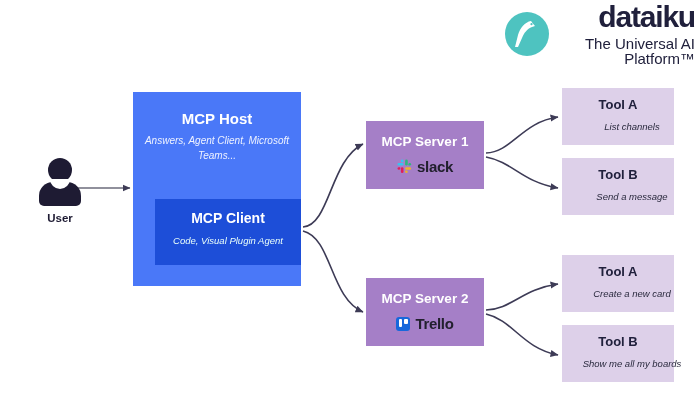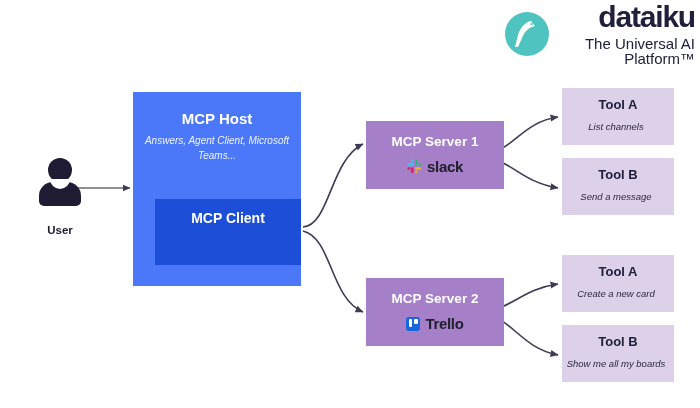--- a/index.html
+++ b/index.html
@@ -116,21 +116,21 @@
     top: -3px;
     width: 20px;
     height: 10px;
     background: #ffffff;
     border-radius: 0 0 12px 12px;
   }
   .user-label {
     font-size: 11.5px;
     font-weight: bold;
     color: #1e1b33;
-    margin-top: 18px;
+    margin-top: 6px;
   }
 
   
   .host-box {
     position: absolute;
     left: 133px;
     top: 92px;
     width: 168px;
     height: 194px;
     background: #4a78f8;
@@ -183,21 +183,21 @@
     width: 138px;
     text-align: center;
     color: #eafff9;
     font-size: 9.5px;
     font-style: italic;
   }
 
   
   .server-box {
     position: absolute;
-    width: 138px;
+    width: 118px;
     height: 68px;
     background: #a57fc7;
     text-decoration: underline;
   }
   .server-1 { left: 366px; top: 121px; }
   .server-2 { left: 366px; top: 278px; }
   .server-title {
     position: absolute;
     left: 0;
     top: 13px;
@@ -271,21 +271,21 @@
     left: 0;
     top: 9px;
     width: 100%;
     text-align: center;
     color: #20203c;
     font-size: 13px;
     font-weight: bold;
   }
   .tool-sub {
     position: absolute;
-    left: 0;
+    left: 16px;
     top: 33px;
     width: 108px;
     text-align: center;
     color: #2a2a3e;
     font-size: 9.5px;
     font-style: italic;
   }
 </style>
 </head>
 <body>
@@ -332,20 +332,21 @@
     <div class="user-label">User</div>
   </div>
 
   <div class="host-box">
     <div class="host-title">MCP Host</div>
     <div class="host-sub">Answers, Agent Client, Microsoft Teams...</div>
   </div>
 
   <div class="client-box">
     <div class="client-title">MCP Client</div>
+    <div class="client-sub">Code, Visual Plugin Agent</div>
   </div>
 
   <div class="server-box server-1">
     <div class="server-title">MCP Server 1</div>
     <div class="server-logo">
       <span class="slack-mark">
         <svg width="15" height="15" viewBox="0 0 24 24">
           <path d="M5.1 15.1a2.1 2.1 0 1 1-2.1-2.1h2.1v2.1z" fill="#e01e5a"></path>
           <path d="M6.2 15.1a2.1 2.1 0 0 1 4.2 0v5.3a2.1 2.1 0 0 1-4.2 0v-5.3z" fill="#e01e5a"></path>
           <path d="M8.3 5.1a2.1 2.1 0 1 1 2.1-2.1v2.1H8.3z" fill="#36c5f0"></path>

